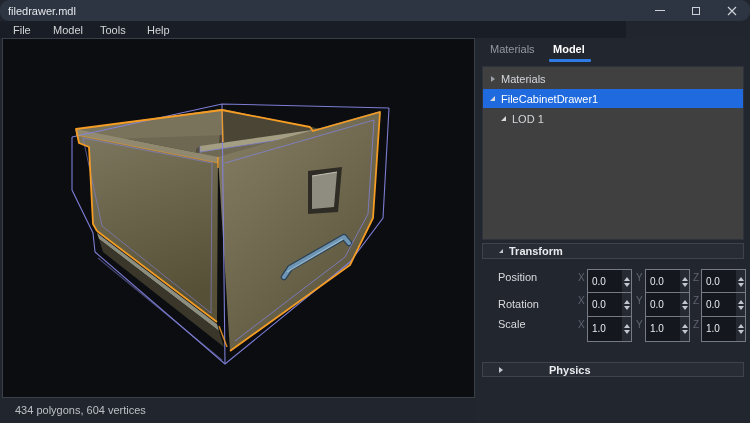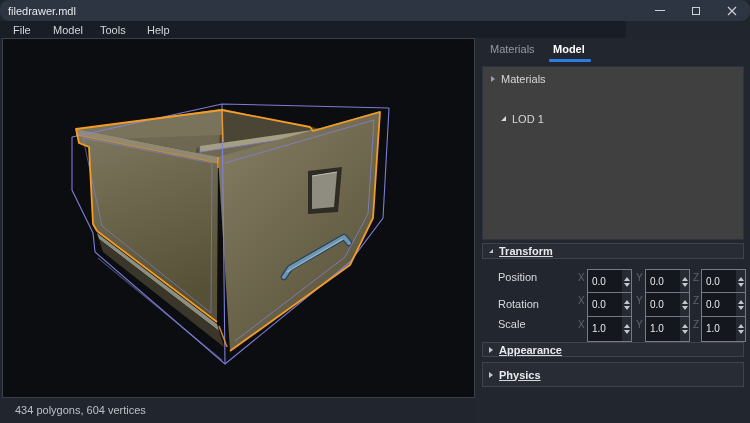--- a/index.html
+++ b/index.html
@@ -34,21 +34,21 @@
   .tree { position:absolute; left:7px; top:28px; width:262px; height:174px;
     background:#404040; border:1px solid #2d323c; overflow:hidden; }
   .tree-row { position:absolute; left:0; width:100%; height:19px; display:flex; align-items:center;
     font-size:11px; color:#d4d7db; white-space:nowrap; }
   .tree-row.selected { background:#1e6ade; color:#ffffff; }
   .tw-exp { width:0; height:0; border-left:5px solid transparent; border-bottom:5px solid #d6d9de; margin-right:6px; }
   .tw-col { width:0; height:0; border-top:3.5px solid transparent; border-bottom:3.5px solid transparent;
     border-left:4.5px solid #9ba0a8; margin-right:6px; }
   
   .sec-header { position:absolute; left:7px; width:262px; height:16px; background:#282c35;
-    border:1px solid #3e434d; display:flex; align-items:center; padding-left:6px; cursor:default;text-decoration:underline; }
+    border:1px solid #3e434d; display:flex; align-items:center; padding-left:16px; cursor:default; }
   .sec-header .sec-label { font-size:11px; font-weight:bold; color:#e8eaed; margin-left:6px; }
   .sh-exp { width:0; height:0; border-left:4px solid transparent; border-bottom:4px solid #c3c7cd; }
   .sh-col { width:0; height:0; border-top:3px solid transparent; border-bottom:3px solid transparent;
     border-left:4px solid #c3c7cd; }
   .t-label { position:absolute; left:23px; font-size:11px; color:#d8dadd; }
   .axis { position:absolute; font-size:10px; color:#5f6570; }
   .field { position:absolute; width:45px; height:26px; background:#14171d; border:1px solid #757a84;
     display:flex; align-items:center; }
   .field .val { font-size:10px; color:#e8eaec; padding-left:4px; flex:1; line-height:12px; }
   .spin { width:9px; height:100%; display:flex; flex-direction:column; align-items:center;
@@ -160,20 +160,24 @@
 <div class="panel">
   <span class="tab" style="left:15px;">Materials</span>
   <span class="tab active" style="left:78px;">Model</span>
   <div class="tab-underline" style="left:74px; top:21px; width:42px; background:#2f7be4;"></div>
 
   <div class="tree">
     <div class="tree-row" style="top:2px; padding-left:8px;">
       <span class="tw-col"></span>
       <span>Materials</span>
     </div>
+    <div class="tree-row selected" style="top:22px; padding-left:7px;">
+      <span class="tw-exp"></span>
+      <span>FileCabinetDrawer1</span>
+    </div>
     <div class="tree-row" style="top:42px; padding-left:18px;">
       <span class="tw-exp"></span>
       <span>LOD 1</span>
     </div>
   </div>
 
   <div class="sec-header" style="top:205px;">
     <span class="sh-exp"></span>
     <span class="sec-label">Transform</span>
   </div>
@@ -249,25 +253,21 @@
   </div>
   <span class="axis" style="left:218px; top:281px;">Z</span>
   <div class="field" style="left:226px; top:278px;">
     <span class="val">1.0</span>
     <span class="spin">
         <span class="sp-up"></span>
         <span class="sp-dn"></span>
       </span>
   </div>
 
-  <div class="sec-header" style="top:304px; height:15px;">
-    <span class="sh-col"></span>
-    <span class="sec-label">Appearance</span>
-  </div>
-  <div class="sec-header" style="top:324px; height:25px;">
+  <div class="sec-header" style="top:324px; height:15px;gap:40px;">
     <span class="sh-col"></span>
     <span class="sec-label">Physics</span>
   </div>
 </div>
 
 <div class="statusbar">
   <span class="status-text">434 polygons, 604 vertices</span>
 </div>
 
 </body></html>

